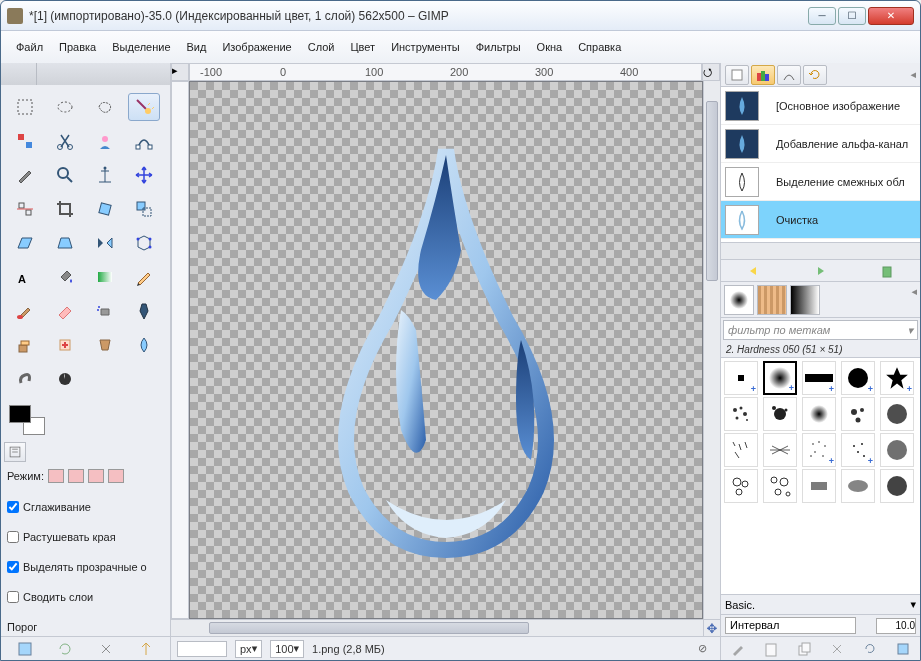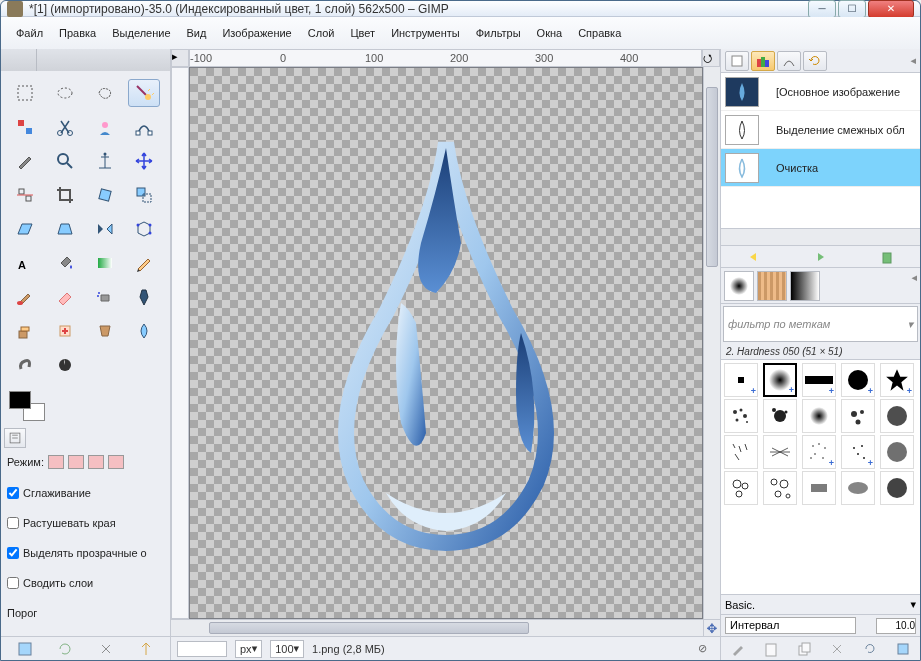--- a/index.html
+++ b/index.html
@@ -1,18 +1,18 @@
 <!DOCTYPE html>
 <html><head>
 <meta charset="utf-8">
 <style>
 *{box-sizing:border-box;margin:0;padding:0;font-family:"Segoe UI",Tahoma,sans-serif;font-size:11px}
 body{background:#f0f0f0;overflow:hidden}
 .window{width:921px;height:661px;background:#eceef3;border:1px solid #4a6a8a;border-radius:6px 6px 0 0;display:flex;flex-direction:column}
-.titlebar{height:16px;background:linear-gradient(#fdfeff,#e4ecf7);border-bottom:1px solid #c0c9d8;display:flex;align-items:center;padding:0 6px;border-radius:6px 6px 0 0}
+.titlebar{height:30px;background:linear-gradient(#fdfeff,#e4ecf7);border-bottom:1px solid #c0c9d8;display:flex;align-items:center;padding:0 6px;border-radius:6px 6px 0 0}
 .titlebar-icon{width:16px;height:16px;margin-right:6px;background:#8a7a5a;border-radius:2px}
 .title-text{flex:1;color:#333;font-size:12px}
 .win-btns{display:flex;gap:2px}
 .win-btn{width:28px;height:18px;border:1px solid #8aa;border-radius:3px;background:linear-gradient(#f5faff,#d8e6f4);display:flex;align-items:center;justify-content:center;font-size:10px;color:#345}
 .win-btn.close{width:46px;background:linear-gradient(#f08080,#d43c2e);border-color:#a03020;color:#fff}
 .menubar{height:22px;background:linear-gradient(#fbfcfe,#eef1f6);display:flex;align-items:center;padding:16px 8px;gap:2px}
 .menu-item{padding:2px 7px;color:#222;cursor:default}
 .content{flex:1;display:flex;overflow:hidden}
 .left-panel{width:170px;background:#eceef3;border-right:1px solid #c5c9d2;display:flex;flex-direction:column}
 .tab-strip{height:22px;background:linear-gradient(#e0e3e9,#d0d3d9);display:flex}
@@ -56,21 +56,21 @@
 .rtab.sel{background:linear-gradient(#fde8b8,#f7c970);border-color:#d4a848}
 .undo-list{flex:0 0 156px;overflow:hidden;background:#fff;border-bottom:1px solid #c5c9d2}
 .undo-item{display:flex;align-items:center;height:38px;border-bottom:1px solid #eee;padding:2px 4px;gap:17px;font-size:10.5px;color:#222}
 .undo-item.sel{background:#7dd3fc}
 .undo-thumb{width:34px;height:30px;background:#1e3a5f;border:1px solid #aaa;display:flex;align-items:center;justify-content:center}
 .undo-thumb.white{background:#fff}
 .undo-scroll{height:17px;background:#e9ebef;border-bottom:1px solid #c5c9d2}
 .undo-btns{height:22px;display:flex;align-items:center;justify-content:space-around;border-bottom:1px solid #c5c9d2}
 .brush-preview-row{height:36px;display:flex;padding:3px;gap:3px;border-bottom:1px solid #c5c9d2}
 .bp{width:30px;height:30px;border:1px solid #b8bcc4;background:#fff;display:flex;align-items:center;justify-content:center}
-.filter-row{height:36px;border:1px solid #b8bcc4;background:#fff;margin:2px;padding:0 4px;display:flex;align-items:center;color:#888;font-style:italic}
+.filter-row{height:20px;border:1px solid #b8bcc4;background:#fff;margin:2px;padding:0 4px;display:flex;align-items:center;color:#888;font-style:italic}
 .brush-info{padding:2px 5px;font-size:10px;font-style:italic;color:#333;border-bottom:1px solid #c5c9d2}
 .brush-grid{flex:1;background:#fff;overflow:hidden;display:grid;grid-template-columns:repeat(5,1fr);gap:2px;padding:3px;align-content:start}
 .brush{width:34px;height:34px;border:1px solid #ddd;display:flex;align-items:center;justify-content:center;position:relative}
 .brush.sel{border:2px solid #000}
 .brush .plus{position:absolute;bottom:0;right:1px;color:#3a6cd4;font-size:9px;font-weight:bold}
 .preset-row{height:20px;border-top:1px solid #c5c9d2;padding:2px 4px;display:flex;align-items:center;font-size:11px}
 .interval-row{height:22px;display:flex;align-items:center;padding:2px 4px;gap:20px;border-top:1px solid #c5c9d2}
 .interval-row input{width:40px;height:16px;font-size:10px;text-align:right;border:1px solid #aaa}
 .interval-row .lbl{flex:1;background:#fff;border:1px solid #aaa;padding:1px 4px;height:17px}
 .rbottom{height:24px;border-top:1px solid #c5c9d2;display:flex;align-items:center;justify-content:space-around}
@@ -370,21 +370,21 @@
         <svg class="bicon" viewBox="0 0 16 16">
             <path d="M4 6 L8 2 L12 6 M8 2 L8 14" stroke="#c80" fill="none"></path>
           </svg>
       </div>
     </div>
 
     <div class="canvas-area">
       <div class="ruler-row">
         <div class="ruler-corner">▸</div>
         <div class="ruler-h">
-          <span style="left:0">-100</span>
+          <span style="left:10px">-100</span>
           <span style="left:90px">0</span>
           <span style="left:175px">100</span>
           <span style="left:260px">200</span>
           <span style="left:345px">300</span>
           <span style="left:430px">400</span>
         </div>
         <div class="ruler-corner">⭯</div>
       </div>
       <div class="canvas-row">
         <div class="ruler-v"></div>
@@ -461,20 +461,28 @@
       <div class="undo-list">
         <div class="undo-item">
           <div class="undo-thumb">
               <svg width="18" height="22" viewBox="0 0 18 22">
                 <path d="M9 2 Q14 12 9 20 Q4 12 9 2" fill="#6ad"></path>
               </svg>
             </div>
           <span>[Основное изображение</span>
         </div>
         <div class="undo-item">
+          <div class="undo-thumb">
+              <svg width="18" height="22" viewBox="0 0 18 22">
+                <path d="M9 2 Q14 12 9 20 Q4 12 9 2" fill="#6ad"></path>
+              </svg>
+            </div>
+          <span>Добавление альфа-канал</span>
+        </div>
+        <div class="undo-item">
           <div class="undo-thumb white">
               <svg width="18" height="22" viewBox="0 0 18 22">
                 <path d="M9 2 Q14 12 9 20 Q4 12 9 2" fill="none" stroke="#333"></path>
               </svg>
             </div>
           <span>Выделение смежных обл</span>
         </div>
         <div class="undo-item sel">
           <div class="undo-thumb white">
               <svg width="18" height="22" viewBox="0 0 18 22">

